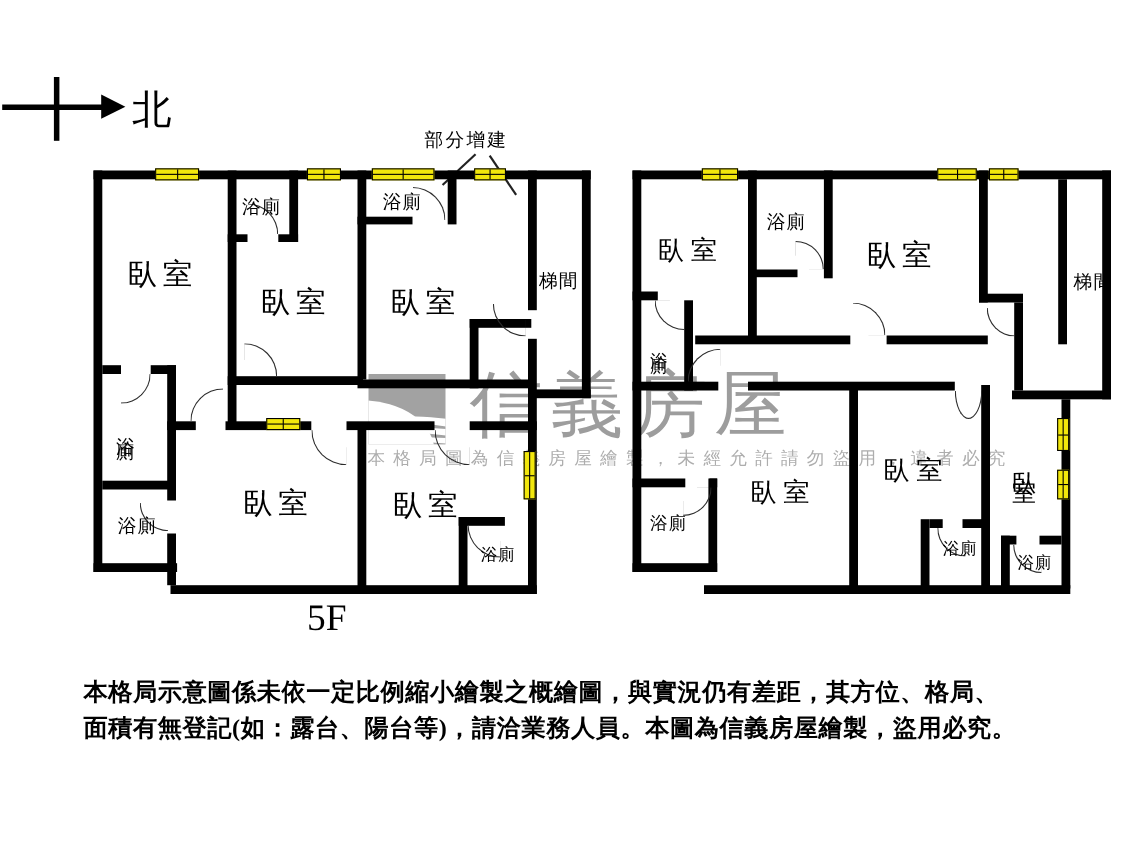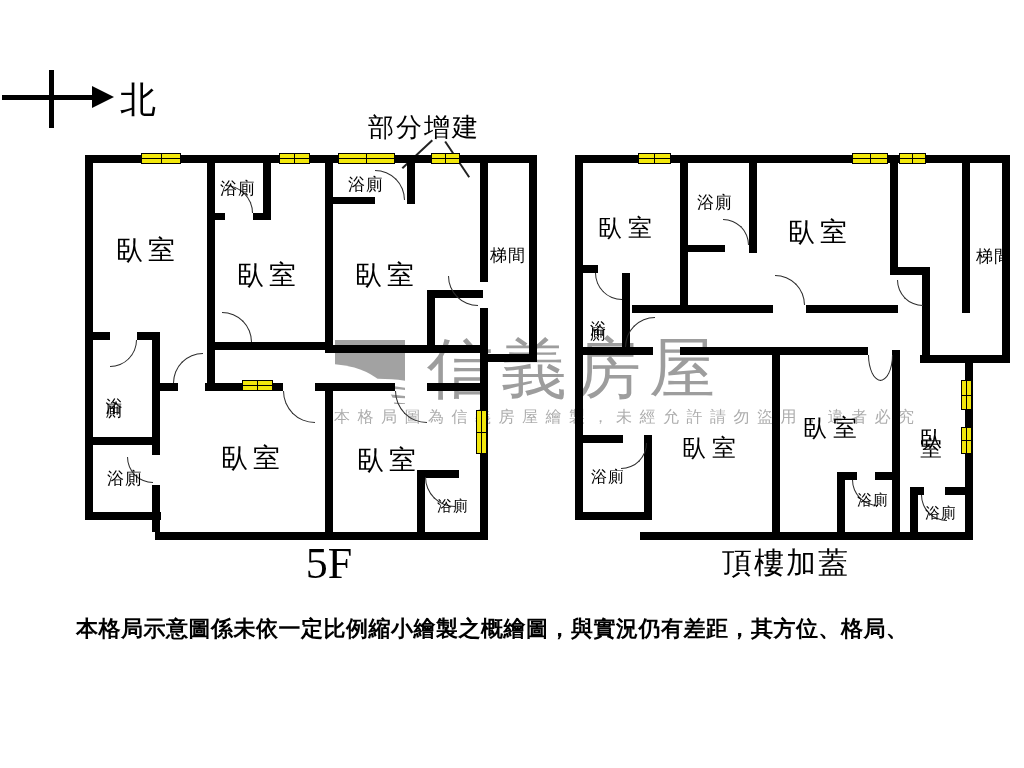--- a/index.html
+++ b/index.html
@@ -15,25 +15,25 @@
   .arc.tl{border-top:1.6px solid #2b2b2b;border-left:1.6px solid #2b2b2b;border-top-left-radius:100%;}
   .arc.tr{border-top:1.6px solid #2b2b2b;border-right:1.6px solid #2b2b2b;border-top-right-radius:100%;}
   .arc.bl{border-bottom:1.6px solid #2b2b2b;border-left:1.6px solid #2b2b2b;border-bottom-left-radius:100%;}
   .arc.br{border-bottom:1.6px solid #2b2b2b;border-right:1.6px solid #2b2b2b;border-bottom-right-radius:100%;}
   .rl{position:absolute;transform:translate(-50%,-50%);white-space:nowrap;line-height:1;color:#000;}
   .rl.b{font-size:27px;letter-spacing:5px;}
   .rl.s{font-size:17px;letter-spacing:1px;}
   .rl.v{writing-mode:vertical-rl;text-orientation:upright;letter-spacing:3px;}
   .rl.bv{font-size:24px;letter-spacing:6px;}
   .caption{position:absolute;transform:translate(-50%,-50%);white-space:nowrap;}
-  .cap-left{font-size:44px;margin-left:32px;}
+  .cap-left{font-size:34px;}
   .cap-right{font-size:30px;letter-spacing:2px;}
   .compass-line{position:absolute;background:#000;}
   .compass-north{position:absolute;transform:translate(-50%,-50%);font-size:36px;}
-  .anno{position:absolute;transform:translate(-50%,-50%);font-size:26px;letter-spacing:2px;}
+  .anno{position:absolute;transform:translate(-50%,-50%);font-size:17px;letter-spacing:2px;}
   .ptr{position:absolute;height:1.5px;background:#222;transform-origin:0 0;}
   #watermark{position:absolute;left:0;top:0;width:1024px;height:768px;}
   .wm-logo{position:absolute;left:335px;top:340px;width:70px;height:64px;background:#a2a2a2;overflow:hidden;}
   .wm-s1{position:absolute;left:-6px;top:24px;width:66px;height:46px;background:#fff;border-radius:0 100% 0 0;}
   .wm-s2{position:absolute;left:28px;top:38px;width:46px;height:7px;background:#fff;border-radius:100% 0 0 0;transform:rotate(8deg);}
   .wm-s3{position:absolute;left:30px;top:48px;width:44px;height:6px;background:#fff;border-radius:100% 0 0 0;transform:rotate(6deg);}
   .wm-s4{position:absolute;left:32px;top:57px;width:42px;height:5px;background:#fff;border-radius:100% 0 0 0;transform:rotate(4deg);}
   .wm-brand{position:absolute;left:427px;top:334px;font-size:66px;line-height:70px;letter-spacing:8px;color:#9d9d9d;white-space:nowrap;}
   .wm-notice{position:absolute;left:334px;top:407px;font-size:16px;letter-spacing:7.5px;color:#adadad;white-space:nowrap;font-family:"Liberation Sans","DejaVu Sans",sans-serif;}
   #disclaimer{position:absolute;left:76px;top:612px;width:890px;font-size:22px;line-height:33px;letter-spacing:0.5px;font-weight:bold;}
@@ -190,19 +190,19 @@
     <span class="rl b" style="left:245px;top:77px">臥室</span>
     <span class="rl s" style="left:419px;top:101px">梯間</span>
     <span class="rl s v" style="left:23px;top:156px;font-size:16px">浴廁</span>
     <span class="rl s" style="left:33px;top:322px;font-size:16px">浴廁</span>
     <span class="rl bv" style="left:137px;top:293px">臥室</span>
     <span class="rl bv" style="left:258px;top:273px">臥室</span>
     <span class="rl bv v" style="left:356px;top:263px;font-size:22px">臥室</span>
     <span class="rl s" style="left:298px;top:345px;font-size:15px">浴廁</span>
     <span class="rl s" style="left:366px;top:358px;font-size:15px">浴廁</span>
   </div>
-  <span class="caption cap-right" style="left:786px;top:563px">頂樓加蓋</span>
 
   <div id="disclaimer">
     <div>本格局示意圖係未依一定比例縮小繪製之概繪圖，與實況仍有差距，其方位、格局、</div>
+    <div>面積有無登記(如：露台、陽台等)，請洽業務人員。本圖為信義房屋繪製，盜用必究。</div>
   </div>
 
 </div>
 
 </body></html>

